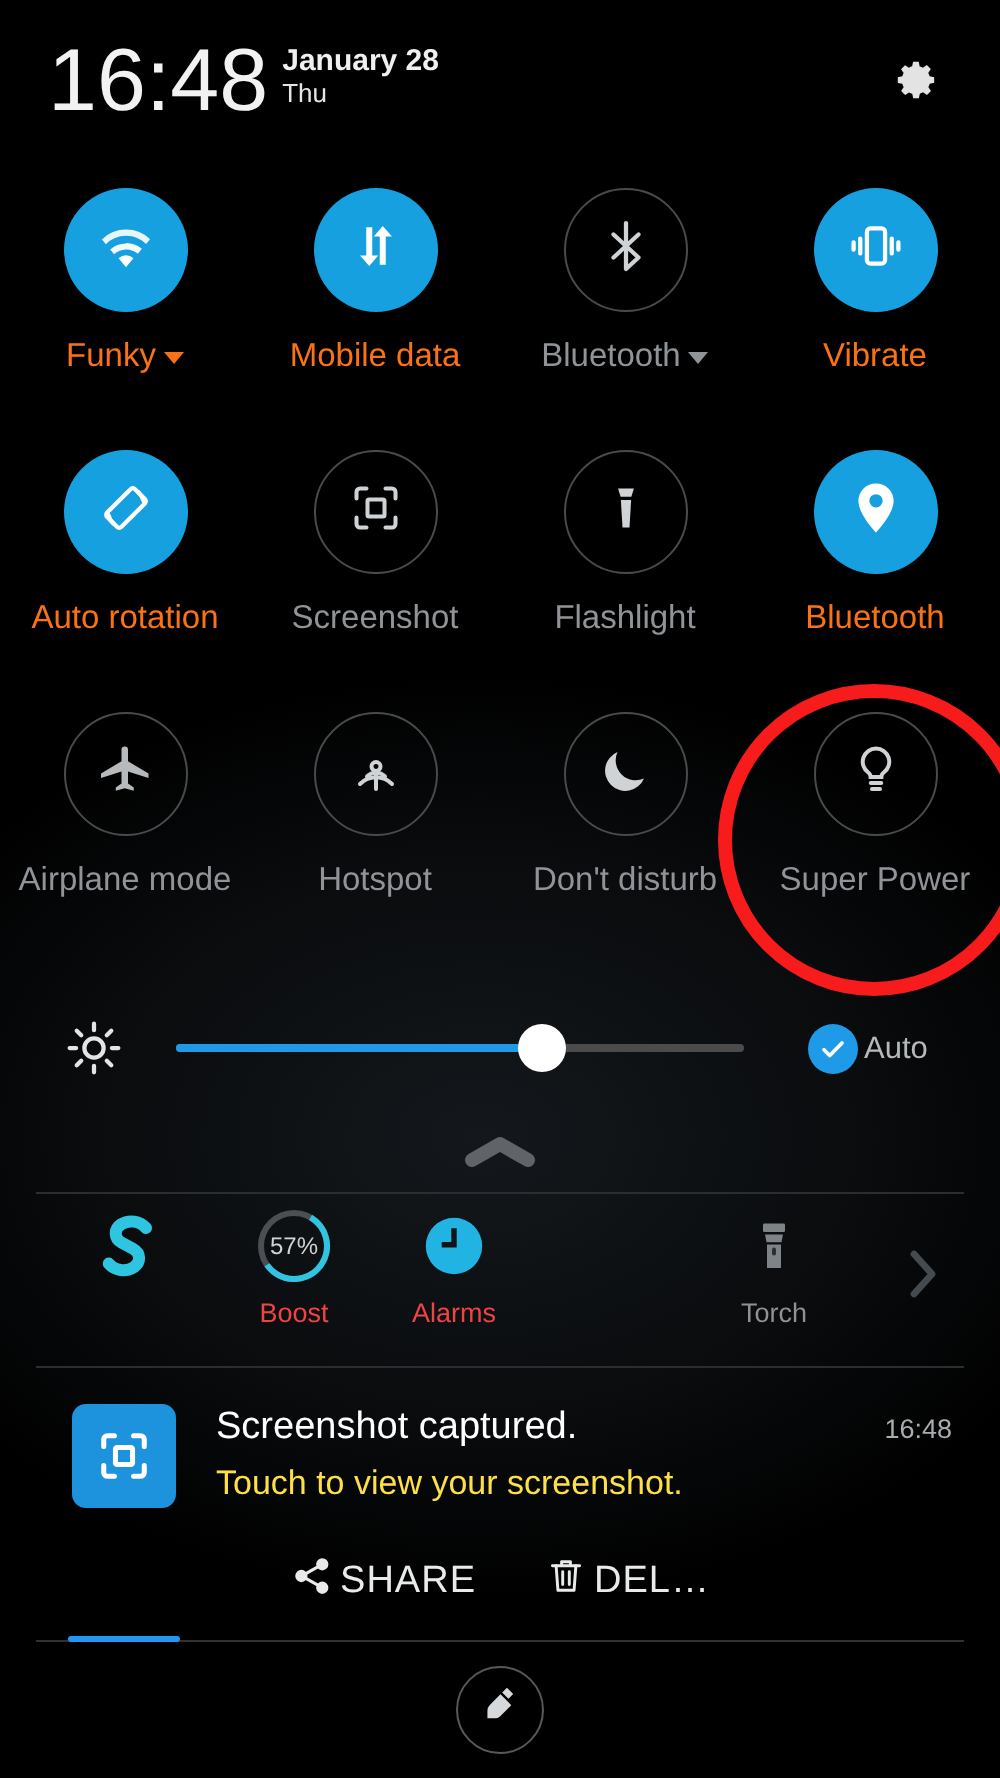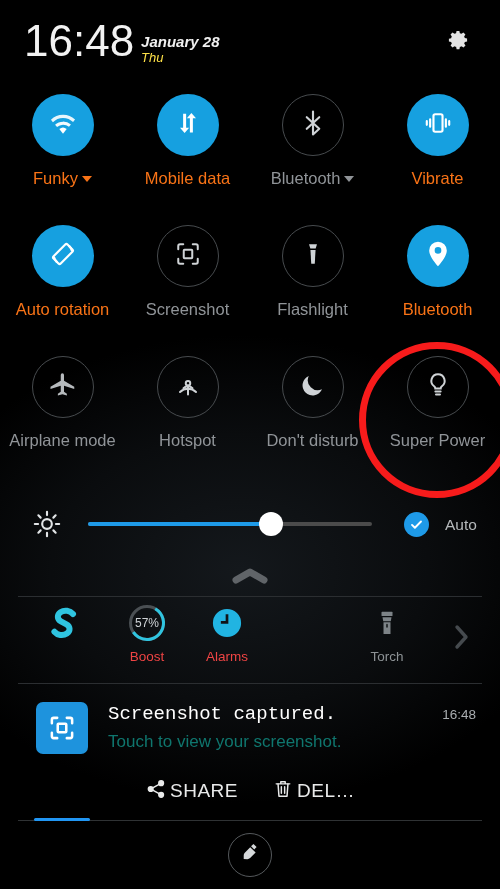--- a/index.html
+++ b/index.html
@@ -17,23 +17,23 @@
   
   .statusbar { position:absolute; left:0; top:0; width:500px; height:86px; }
   .clock {
     position:absolute; left:24px; top:18px;
     display:flex; align-items:flex-start;
   }
   .clock-time {
     font-size:44px; line-height:46px; font-weight:300; color:#f2f2f2;
     letter-spacing:0px;
   }
-  .clock-date { margin-left:7px; margin-top:15px;font-style:italic; }
+  .clock-date { margin-left:7px; margin-top:4px; }
   .clock-day1 { font-size:15px; line-height:17px; font-weight:bold; color:#f0f0f0; }
-  .clock-day2 { font-size:13px; line-height:16px; color:#fde047; }
+  .clock-day2 { font-size:13px; line-height:16px; color:#e5e5e5; }
   .gear-btn {
     position:absolute; right:26px; top:26px; width:32px; height:32px;
     display:flex; align-items:center; justify-content:center;
   }
 
   
   .tiles { position:absolute; left:0; top:90px; width:500px; }
   .tile-row { display:flex; width:500px; height:131px; }
   .tile {
     flex:1 1 125px; display:flex; flex-direction:column; align-items:center;
@@ -71,21 +71,21 @@
     background:#4b4b4b; border-radius:2px;
   }
   .slider-fill {
     position:absolute; left:0; top:0; height:4px; width:183px;
     background:#1e9ae8; border-radius:2px;
   }
   .slider-thumb {
     position:absolute; left:171px; top:-10px; width:24px; height:24px;
     border-radius:50%; background:#ffffff;
   }
-  .auto-wrap { position:absolute; left:404px; top:18px; display:flex; align-items:center; gap:16px; }
+  .auto-wrap { position:absolute; left:404px; top:18px; display:flex; align-items:center; gap:3px; }
   .auto-check {
     width:25px; height:25px; border-radius:50%; background:#1e9ae8;
     display:flex; align-items:center; justify-content:center;
   }
   .auto-label { font-size:15.5px; color:#b5b9bb; }
 
   
   .collapse-handle {
     position:absolute; left:0; top:562px; width:500px; height:32px;
     display:flex; align-items:center; justify-content:center;
@@ -109,24 +109,24 @@
   .chev-right { position:absolute; right:28px; top:22px; }
 
   
   .notif { position:absolute; left:0; top:694px; width:500px; }
   .notif-icon {
     position:absolute; left:36px; top:8px; width:52px; height:52px;
     border-radius:7px; background:#1e93dd;
     display:flex; align-items:center; justify-content:center;
   }
   .notif-title {
-    position:absolute; left:108px; top:9px; font-size:19px; color:#ffffff;font-family:Liberation Mono, monospace;
+    position:absolute; left:108px; top:9px; font-size:19px; color:#ffffff;
   }
   .notif-body {
-    position:absolute; left:108px; top:38px; font-size:17px; color:#0f766e;
+    position:absolute; left:108px; top:38px; font-size:17px; color:#fde047;
   }
   .notif-time {
     position:absolute; right:24px; top:13px; font-size:13.5px; color:#a9adb0;
   }
   .notif-actions {
     position:absolute; left:0; top:770px; width:500px; height:42px;
     display:flex; align-items:center; justify-content:center; gap:0px;
   }
   .action {
     display:flex; align-items:center; gap:3px; padding:0 17px;

